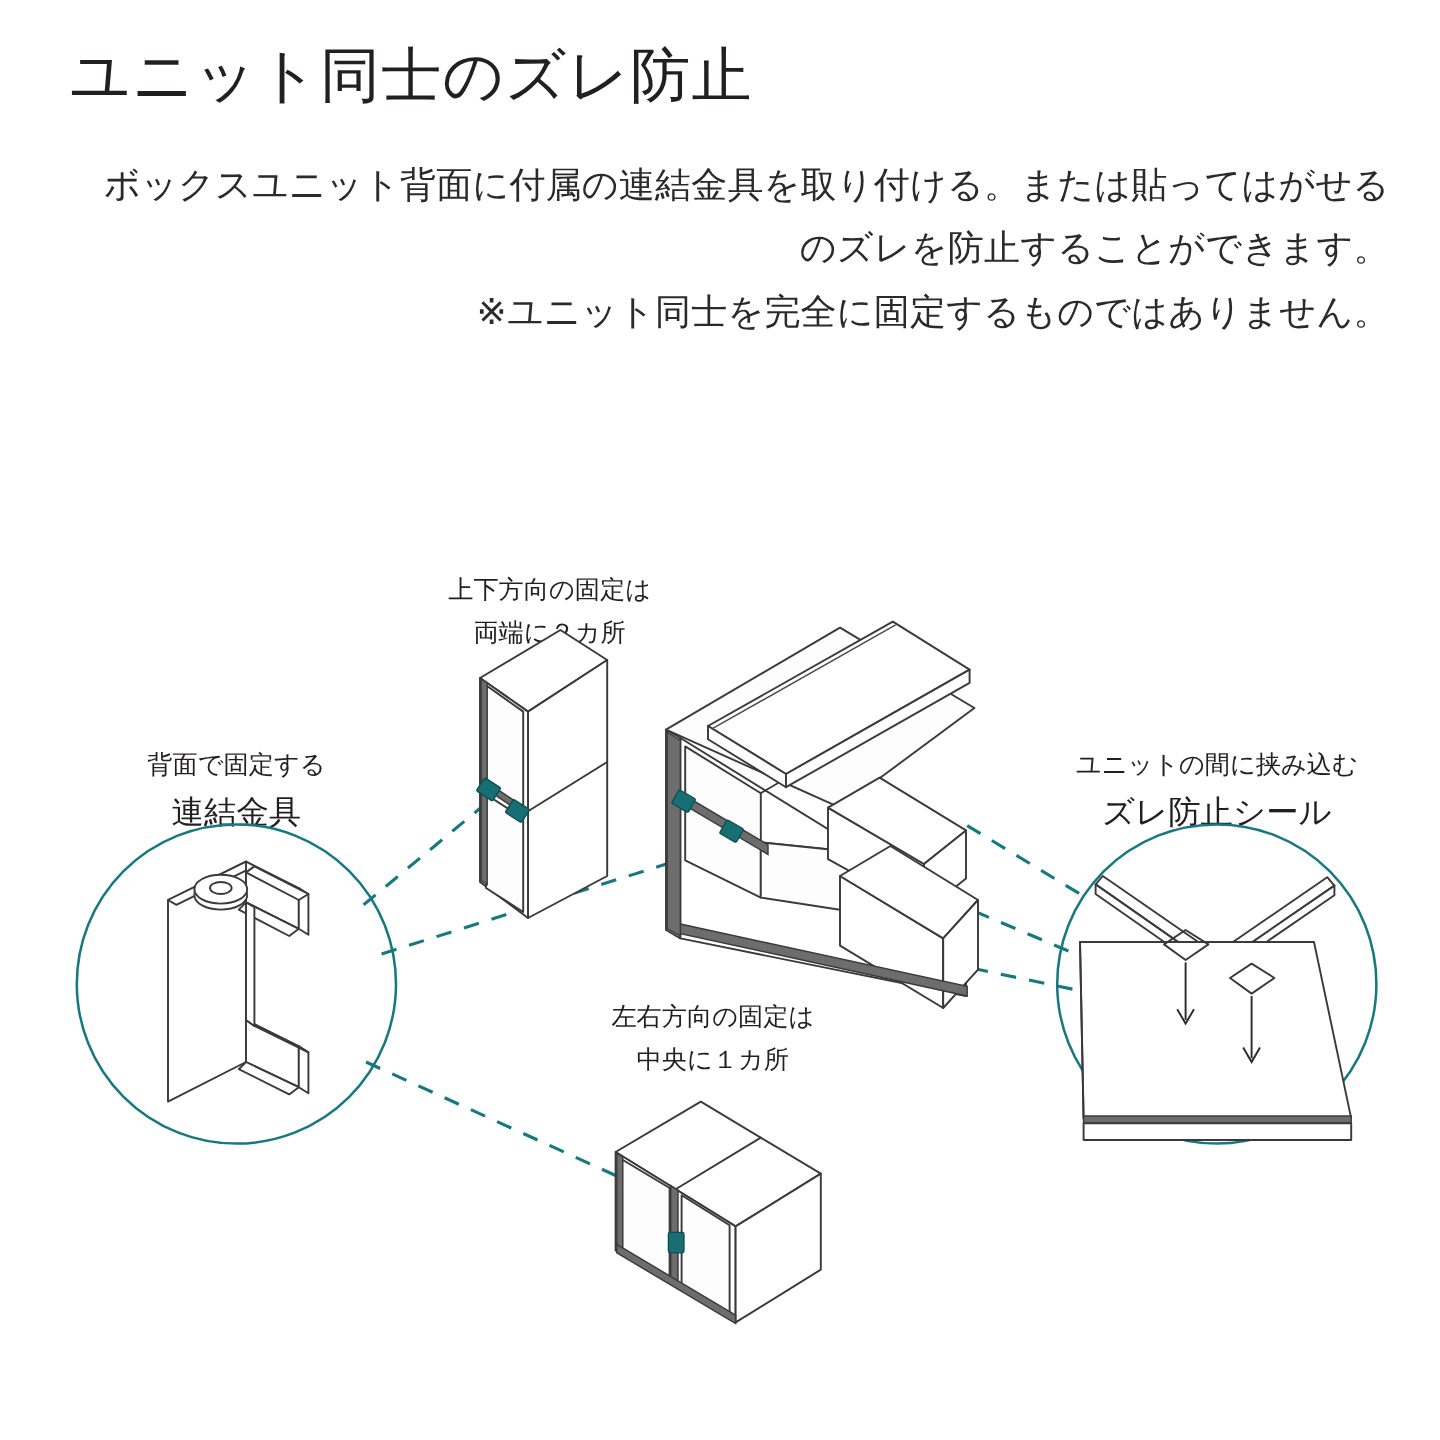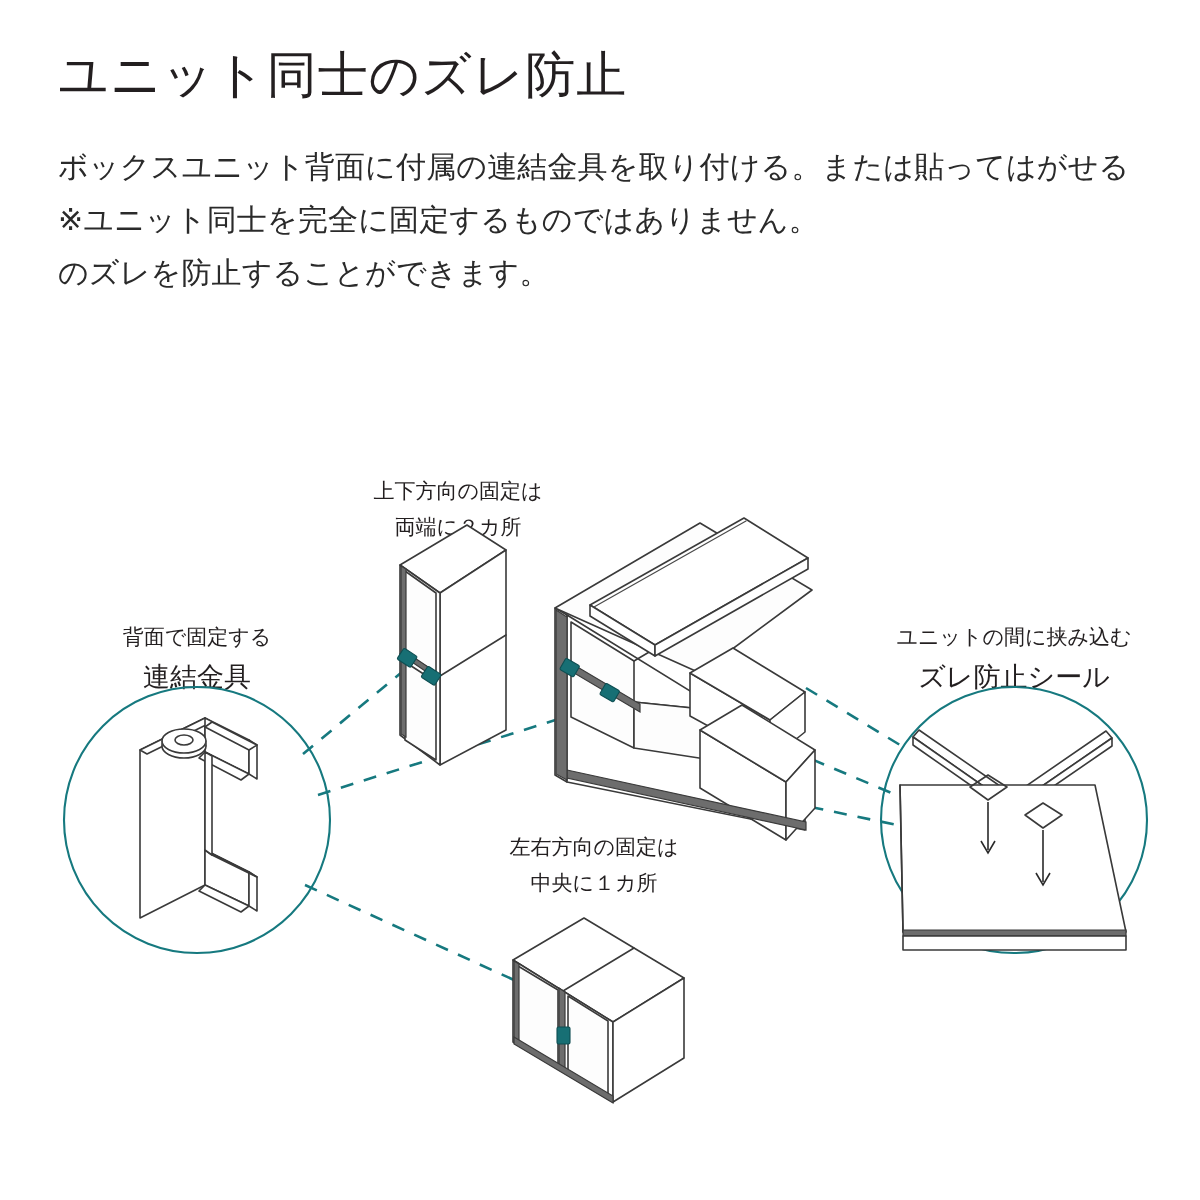--- a/index.html
+++ b/index.html
@@ -22,21 +22,21 @@
     position: absolute;
     inset: 0;
     width: 1200px;
     height: 1200px;
   }
 
   
   .text-block {
     position: absolute;
     left: 58px;
-    top: 44px;
+    top: 32px;
     width: 1100px;
   }
 
   .page-title {
     font-size: 50px;
     line-height: 62px;
     font-weight: 400;
     letter-spacing: 0.02em;
     color: #231f20;
     margin: 0 0 34px 0;
@@ -46,20 +46,21 @@
   .body-copy {
     font-size: 30px;
     line-height: 53px;
     letter-spacing: 0.005em;
     color: #2a2a2a;
     margin: 0;
   }
   .body-copy p {
     margin: 0;
     white-space: pre-wrap;
+    text-align: right;
   }
 
   
   .diagram {
     position: absolute;
     left: 0;
     top: 430px;
     width: 1200px;
     height: 700px;
     text-align: right;
@@ -80,22 +81,22 @@
 </head>
 <body>
 
 <div id="page">
 
   <div class="text-block">
     <h1 class="page-title">ユニット同士のズレ防止</h1>
 
     <div class="body-copy">
       <p>ボックスユニット背面に付属の連結金具を取り付ける。または貼ってはがせる</p>
+      <p>のズレを防止することができます。</p>
       <p>※ユニット同士を完全に固定するものではありません。</p>
-      <p>のズレを防止することができます。</p>
     </div>
   </div>
 
   <div class="diagram">
     <svg viewBox="0 0 1200 700" xmlns="http://www.w3.org/2000/svg">
 
       <defs>
         <style>
           .ln   { fill:none; stroke:#3a3a3a; stroke-width:1.6; stroke-linejoin:round; stroke-linecap:round; }
           .ln-t { fill:none; stroke:#4a4a4a; stroke-width:1.2; stroke-linejoin:round; stroke-linecap:round; }

